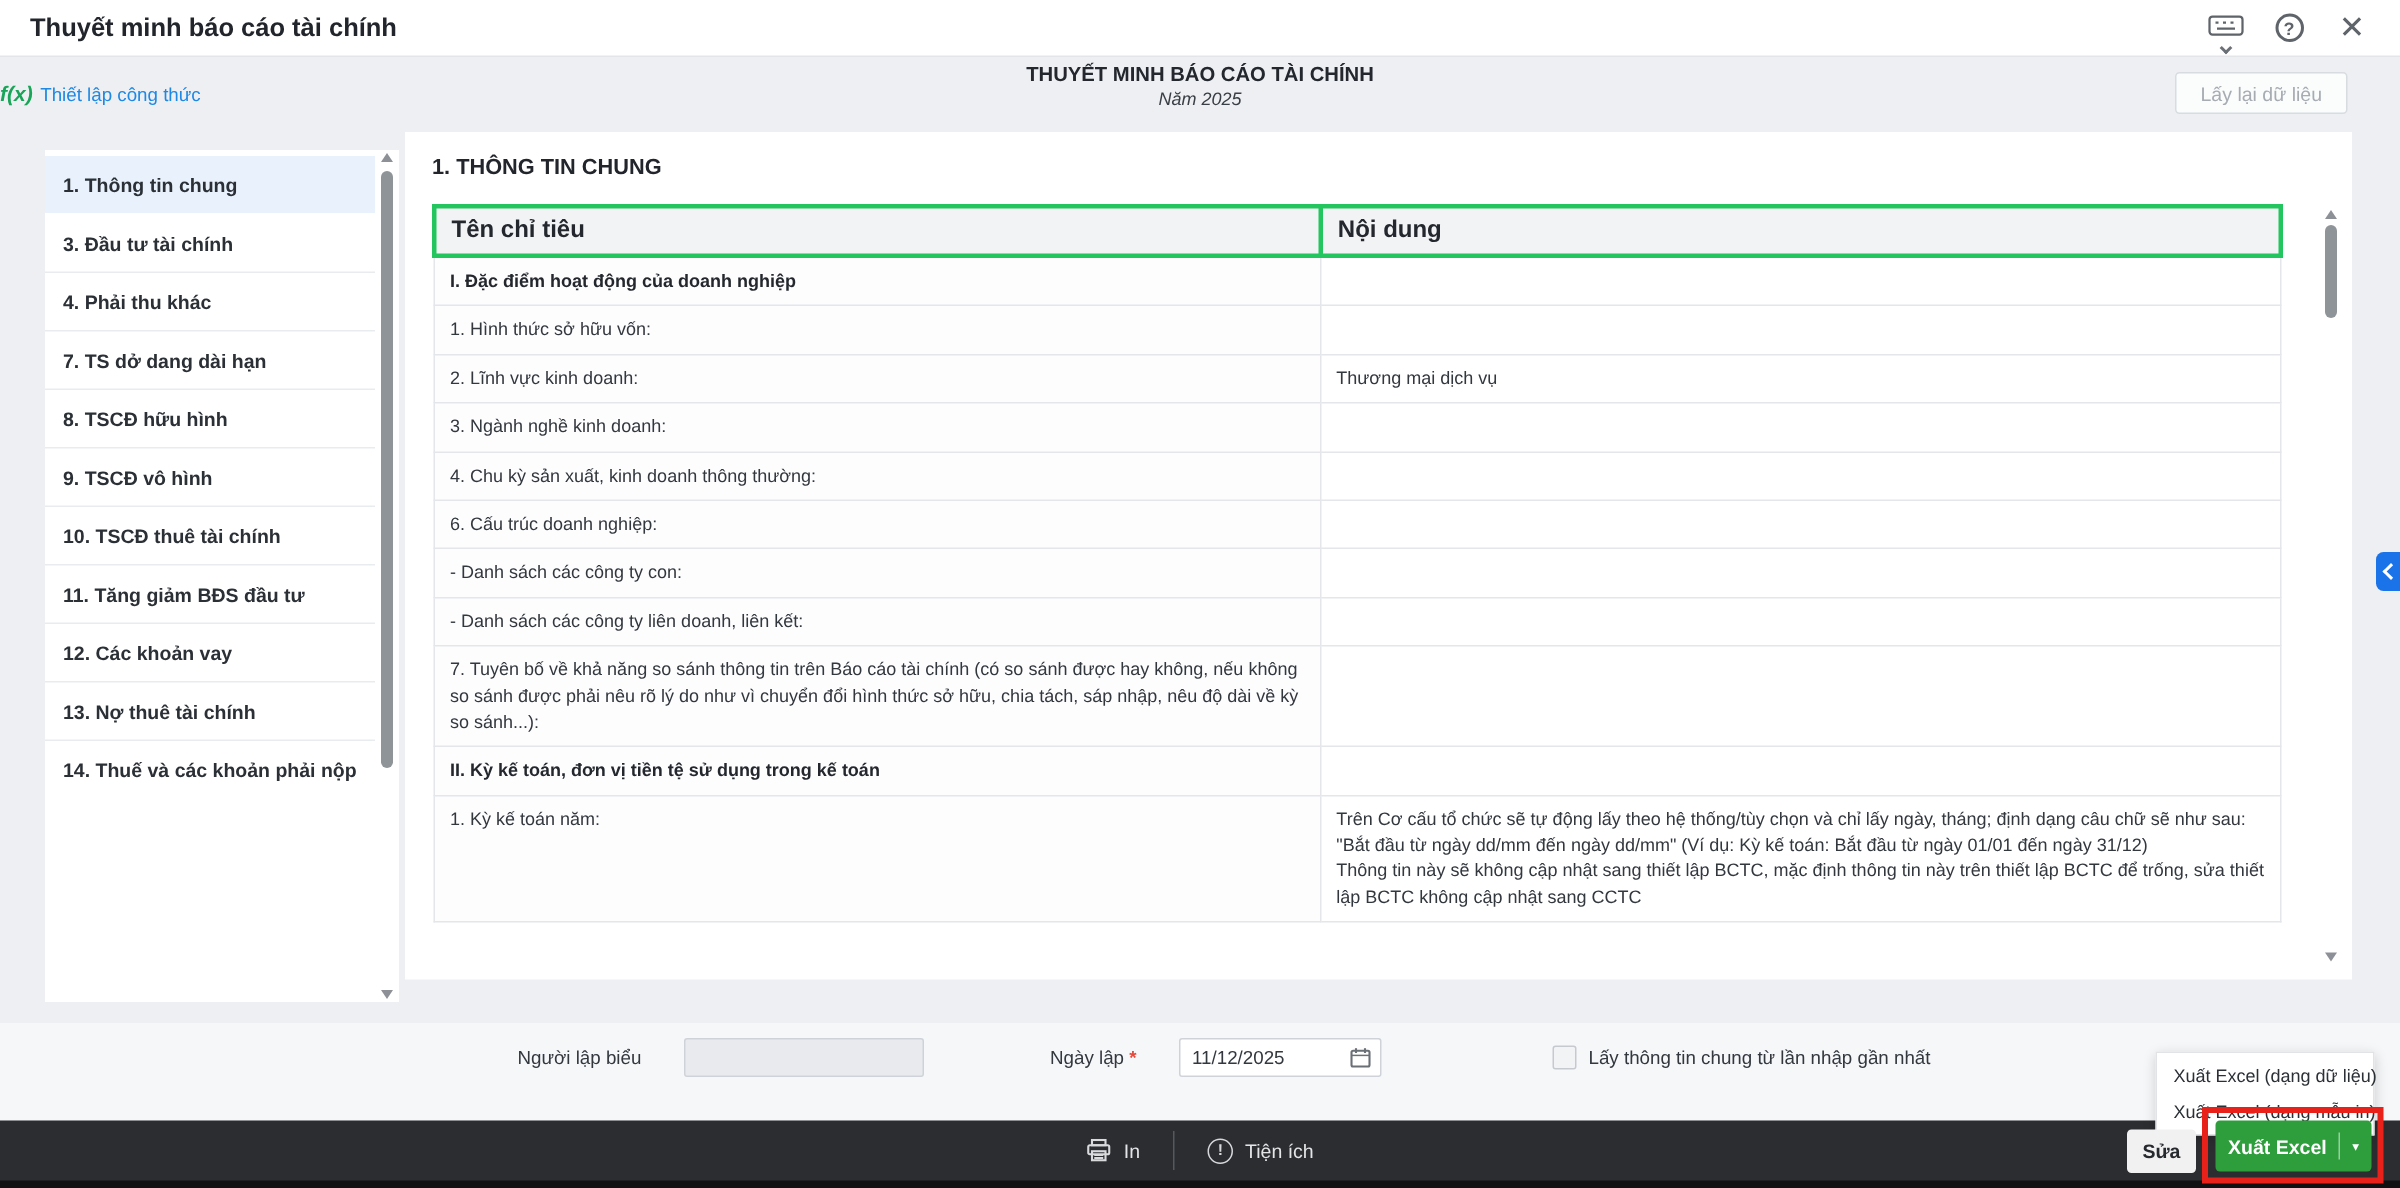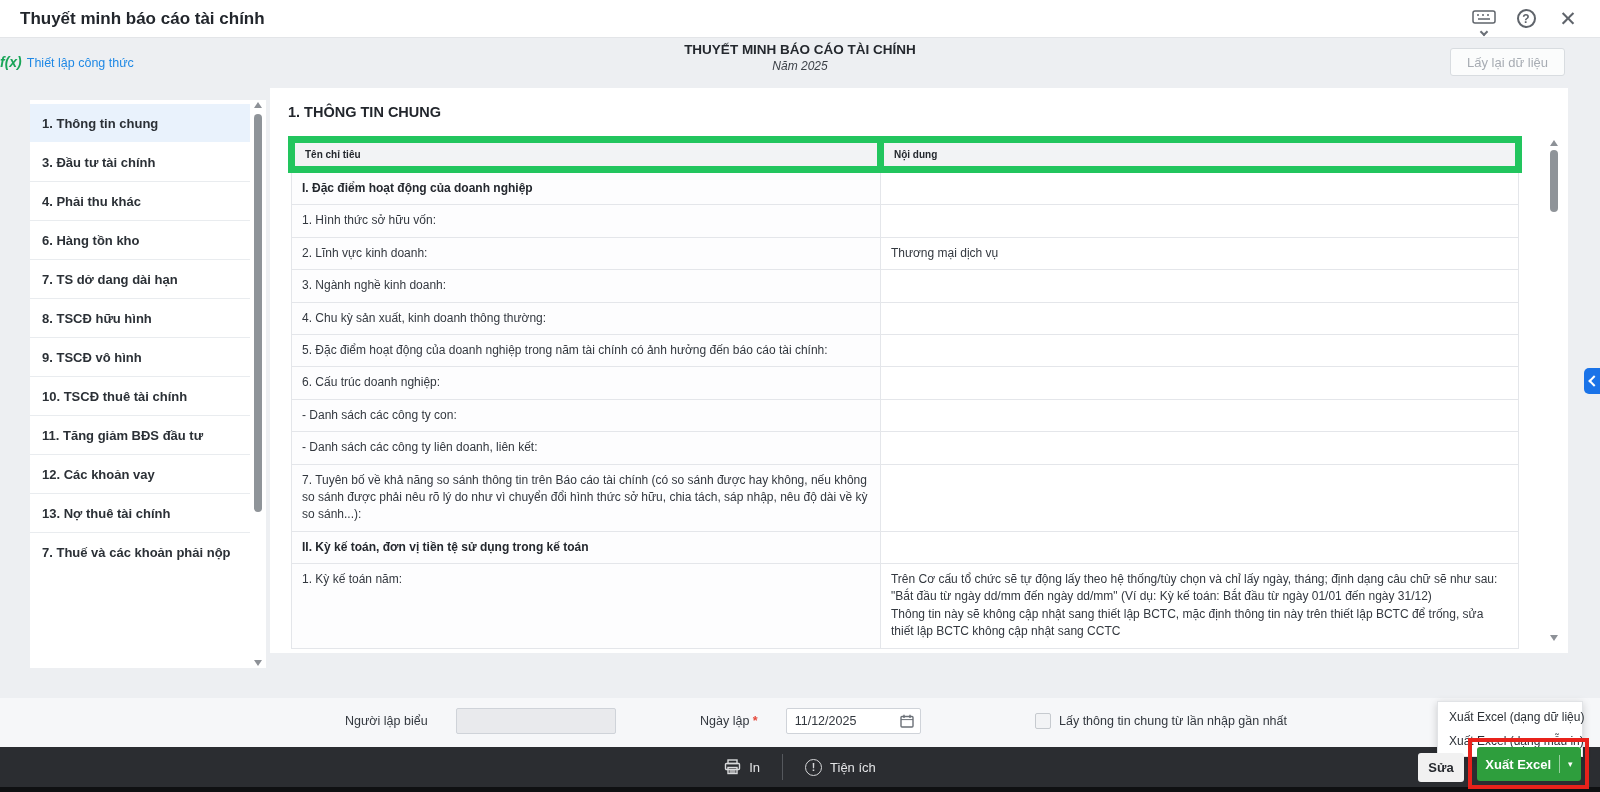--- a/index.html
+++ b/index.html
@@ -44,30 +44,30 @@
   .thumb { position:absolute; left:2px; width:8px; border-radius:4px; background:#8f9499; }
   .sb-scroll .thumb { top:14px; height:398px; }
 
   
   .main-card { position:absolute; left:270px; top:88px; width:1298px; height:565px; background:#ffffff; z-index:2; }
   .section-title { position:absolute; left:18px; top:16px; font-size:14.5px; font-weight:700; color:#22262c; }
   .table-wrap { position:absolute; left:18px; top:48px; right:46px; height:520px; overflow:hidden; }
   table.detail { width:100%; border-collapse:collapse; table-layout:fixed; font-size:12px; color:#33383f; }
   table.detail col.c1 { width:48%; }
   table.detail th { background:#f2f3f5; text-align:left; font-weight:700; padding:6px 10px;
-                    border:7px solid #22c55e; font-size:10px; color:#24282e; }
+                    border:3px solid #22c55e; font-size:16px; color:#24282e; }
   table.detail td { padding:7px 10px; border:1px solid #e4e6ea; vertical-align:top; line-height:1.45;
                     white-space:pre-line; background:#fff; }
   table.detail td:first-child { background:#fdfdfe; }
   table.detail tr.section td { font-weight:700; color:#24282e; }
   .tbl-scroll { position:absolute; right:8px; top:50px; width:12px; height:505px; }
   .tbl-scroll .thumb { top:12px; height:62px; }
 
   
-  .form-strip { position:absolute; left:0; top:669px; width:1600px; height:94px; background:#edeff2; }
+  .form-strip { position:absolute; left:0; top:653px; width:1600px; height:94px; background:#edeff2; }
   .form-inner { position:absolute; left:0; top:29px; width:100%; height:65px; background:#f6f7f9; }
   .fgroup { position:absolute; top:9px; display:flex; align-items:center; gap:8px; height:28px; }
   .flabel { font-size:12.5px; color:#33383f; }
   .req { color:#e5493c; font-weight:700; }
   .inp { height:26px; border:1px solid #cfd3d9; border-radius:2px; font-size:12.5px; color:#33383f;
          font-family:inherit; padding:0 8px;margin-left:20px; }
   .inp.gray { width:160px; background:#e9eaed; }
   .date-box { position:relative; }
   .inp.date { width:135px; background:#fff; padding-right:26px; }
   .chk { width:16px; height:16px; border:1px solid #c6cacf; border-radius:2px; background:#f2f3f5; }
@@ -142,29 +142,28 @@
       <div class="report-period">Năm 2025</div>
     </div>
     <button class="reload-btn">Lấy lại dữ liệu</button>
   </div>
 
   <div class="sidebar">
     <div class="sb-list">
         <div class="sb-item selected">1. Thông tin chung</div>
         <div class="sb-item">3. Đầu tư tài chính</div>
         <div class="sb-item">4. Phải thu khác</div>
-        <div class="sb-item">6. Hàng tồn kho</div>
         <div class="sb-item">7. TS dở dang dài hạn</div>
         <div class="sb-item">8. TSCĐ hữu hình</div>
         <div class="sb-item">9. TSCĐ vô hình</div>
         <div class="sb-item">10. TSCĐ thuê tài chính</div>
         <div class="sb-item">11. Tăng giảm BĐS đầu tư</div>
         <div class="sb-item">12. Các khoản vay</div>
         <div class="sb-item">13. Nợ thuê tài chính</div>
-        <div class="sb-item">7. Thuế và các khoản phải nộp</div>
+        <div class="sb-item">14. Thuế và các khoản phải nộp</div>
       </div>
     <div class="sb-scroll">
       <span class="arr up"></span>
       <span class="thumb"></span>
       <span class="arr down"></span>
     </div>
   </div>
 
   <div class="main-card">
     <div class="section-title">1. THÔNG TIN CHUNG</div>
@@ -195,24 +194,20 @@
             </tr>
             <tr>
               <td>3. Ngành nghề kinh doanh:</td>
               <td></td>
             </tr>
             <tr>
               <td>4. Chu kỳ sản xuất, kinh doanh thông thường:</td>
               <td></td>
             </tr>
             <tr>
-              <td>5. Đặc điểm hoạt động của doanh nghiệp trong năm tài chính có ảnh hưởng đến báo cáo tài chính:</td>
-              <td></td>
-            </tr>
-            <tr>
               <td>6. Cấu trúc doanh nghiệp:</td>
               <td></td>
             </tr>
             <tr>
               <td>- Danh sách các công ty con:</td>
               <td></td>
             </tr>
             <tr>
               <td>- Danh sách các công ty liên doanh, liên kết:</td>
               <td></td>

